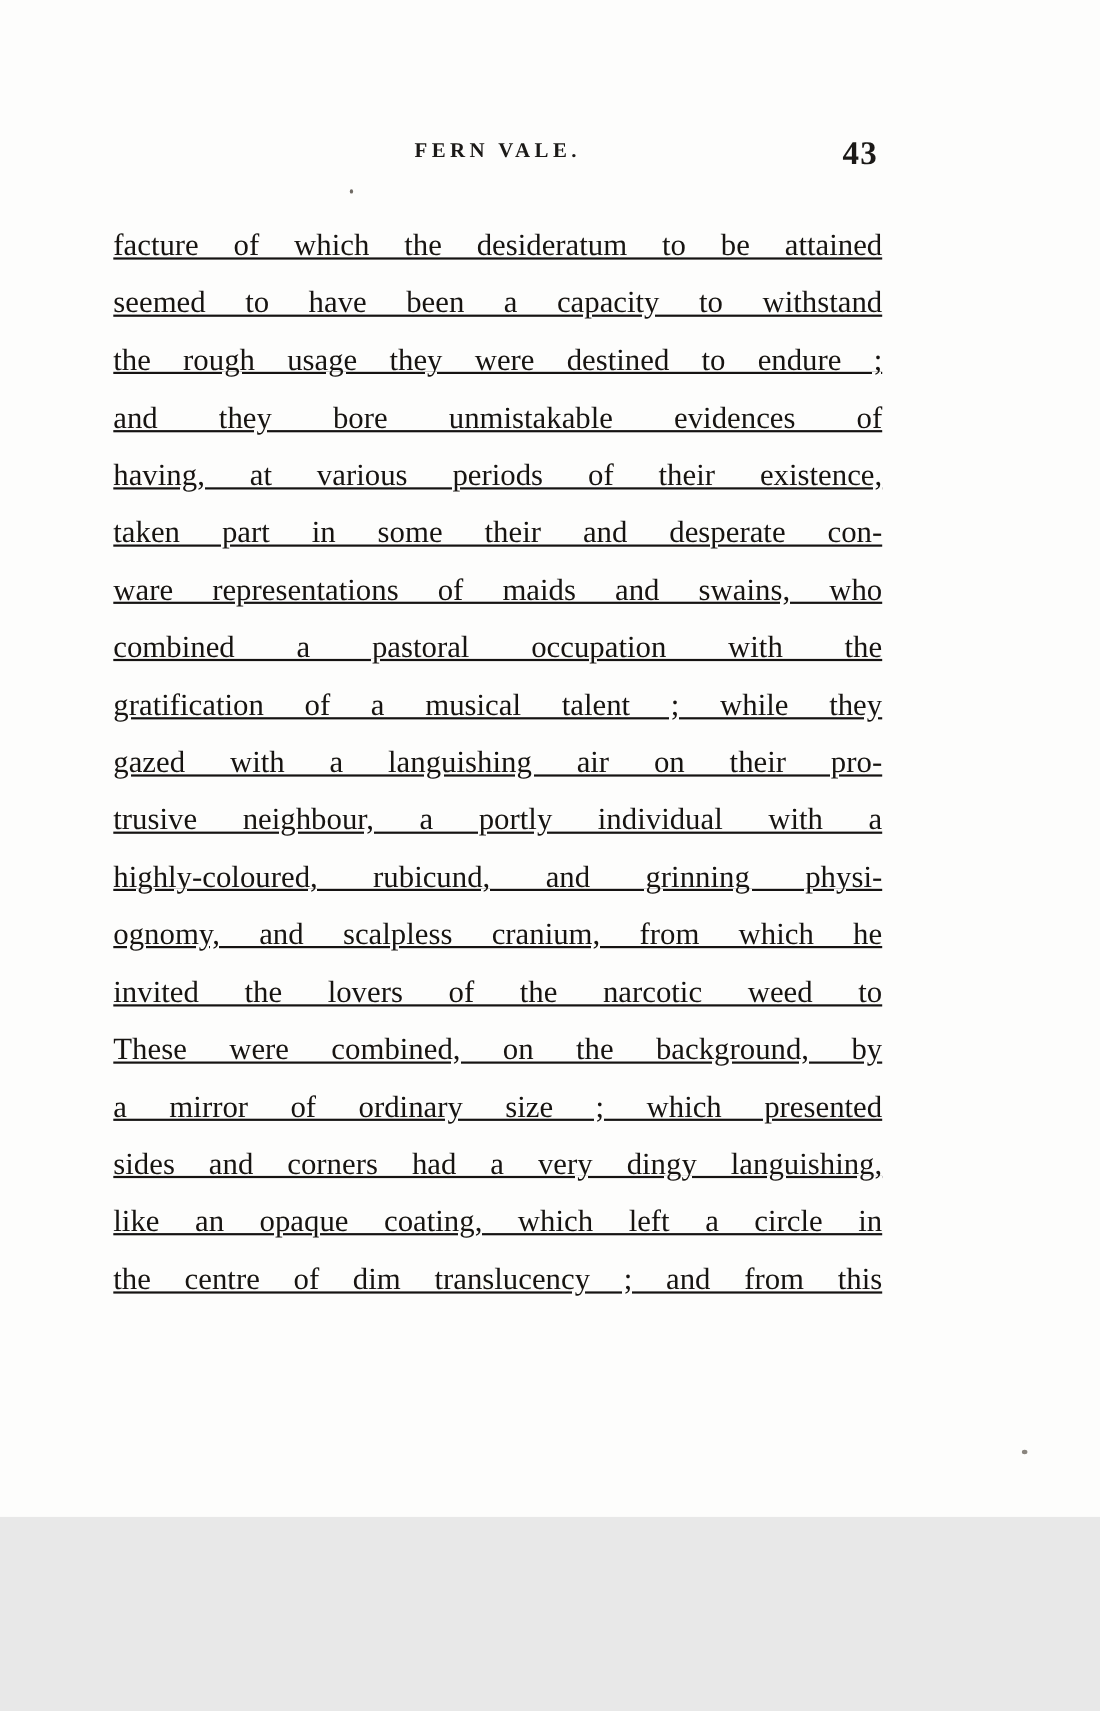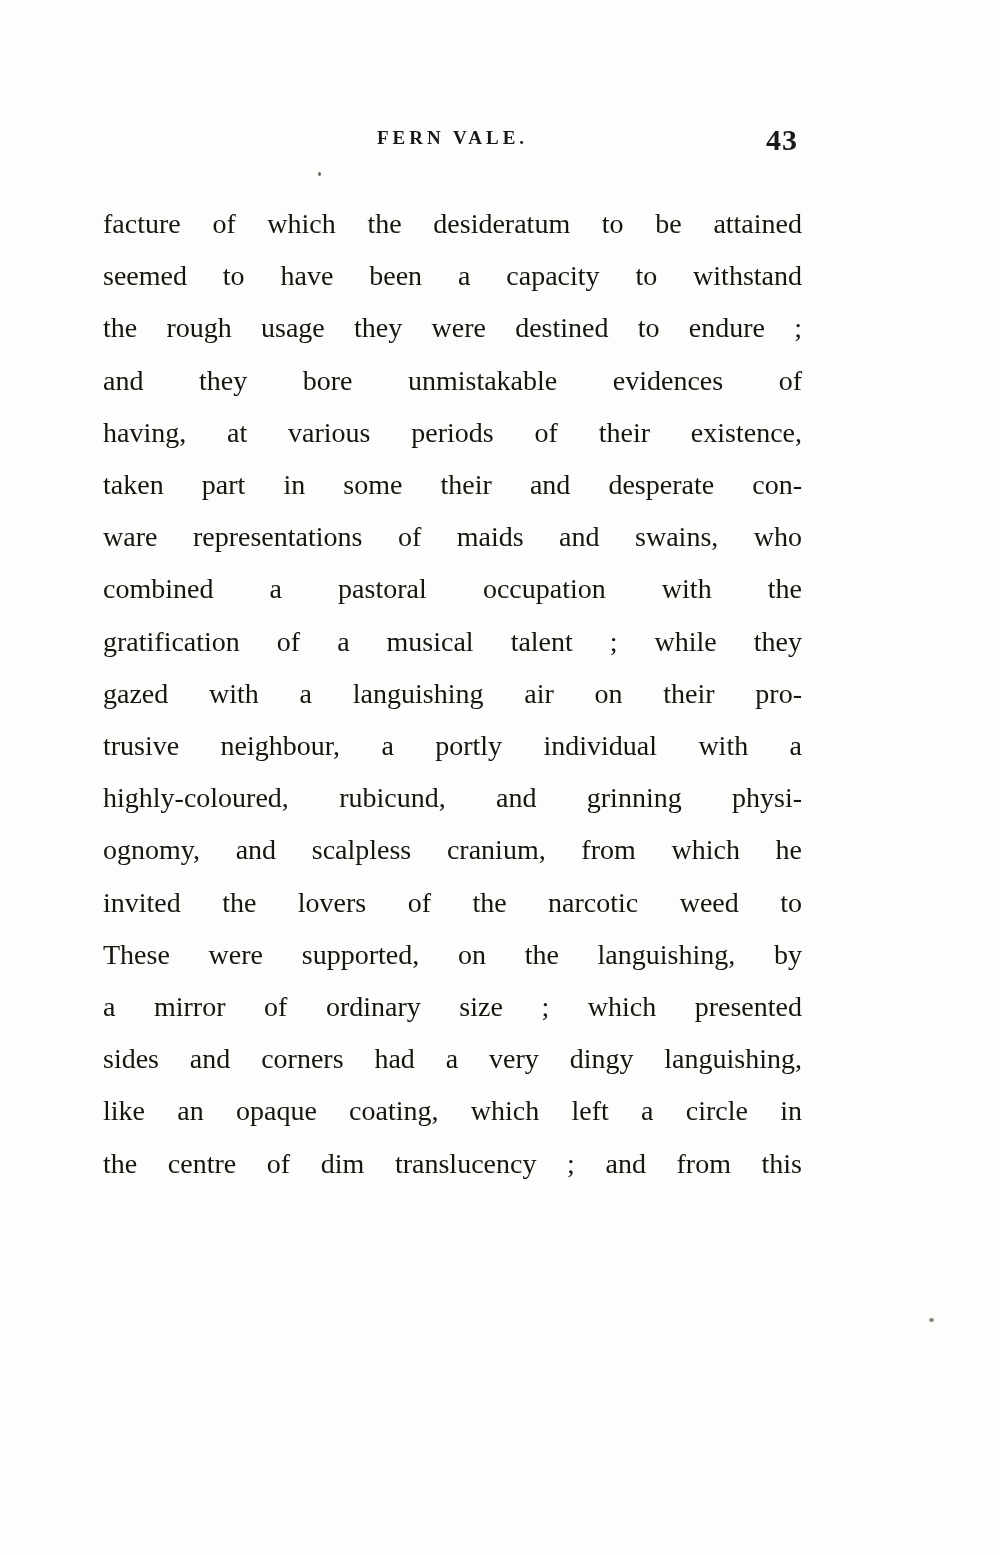--- a/index.html
+++ b/index.html
@@ -3,21 +3,21 @@
 <meta charset="utf-8">
 <style>
   html, body {
     margin: 0;
     padding: 0;
     background: #e8e8e8;
   }
   .page {
     position: relative;
     width: 1000px;
-    height: 1555px;
+    height: 1379px;
     margin: 0 auto;
     background: #fdfdfc;
     font-family: "Liberation Serif", "DejaVu Serif", serif;
     color: #151312;
     overflow: hidden;
   }
   .header {
     position: absolute;
     top: 127px;
     left: 103px;
@@ -39,20 +39,21 @@
     font-size: 30px;
     font-weight: 700;
     letter-spacing: 1px;
     color: #1b1917;
   }
   .body-text {
     position: absolute;
     top: 198px;
     left: 103px;
     width: 699px;
+    text-decoration: underline;
   }
   .line {
     font-size: 28px;
     line-height: 52.2px;
     text-align: justify;
     text-align-last: justify;
     -moz-text-align-last: justify;
     color: #171411;
   }
   .artifact {
@@ -92,21 +93,21 @@
     <div class="line">having, at various periods of their existence,</div>
     <div class="line">taken part in some their and desperate con-</div>
     <div class="line">ware representations of maids and swains, who</div>
     <div class="line">combined a pastoral occupation with the</div>
     <div class="line">gratification of a musical talent ; while they</div>
     <div class="line">gazed with a languishing air on their pro-</div>
     <div class="line">trusive neighbour, a portly individual with a</div>
     <div class="line">highly-coloured, rubicund, and grinning physi-</div>
     <div class="line">ognomy, and scalpless cranium, from which he</div>
     <div class="line">invited the lovers of the narcotic weed to</div>
-    <div class="line">These were supported, on the languishing, by</div>
+    <div class="line">These were combined, on the background, by</div>
     <div class="line">a mirror of ordinary size ; which presented</div>
     <div class="line">sides and corners had a very dingy languishing,</div>
     <div class="line">like an opaque coating, which left a circle in</div>
     <div class="line">the centre of dim translucency ; and from this</div>
   </div>
 
   <span class="artifact artifact-1"></span>
   <span class="artifact artifact-2"></span>
 
 </div>

